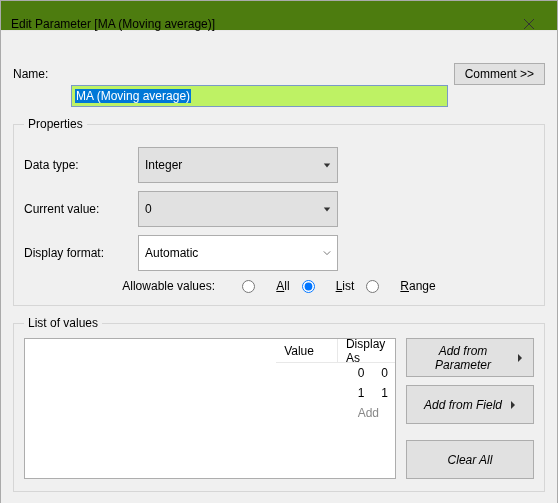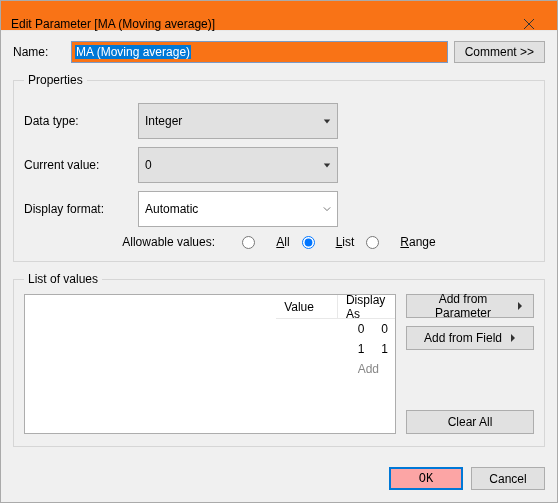--- a/index.html
+++ b/index.html
@@ -1,26 +1,26 @@
 <!DOCTYPE html>
 <html><head>
 <meta charset="utf-8">
 <style>
   * { box-sizing: border-box; margin: 0; padding: 0; font-family: "Segoe UI", Tahoma, sans-serif; font-size: 12px; }
   body { background: #fff; }
   .window { width: 558px; height: 503px; border: 1px solid #aaa; display: flex; flex-direction: column; background: #fff; }
-  .titlebar { height: 30px; background: #f97316; display: flex; align-items: center; padding: 16px 8px 0 10px; border-bottom: 1px solid #e8e8e8; }
+  .titlebar { height: 30px; background: #4d7c0f; display: flex; align-items: center; padding: 16px 8px 0 10px; border-bottom: 1px solid #e8e8e8; }
   .titlebar .title { flex: 1; font-size: 12px; color: #000; }
   .titlebar .close { width: 40px; height: 28px; display: flex; align-items: center; justify-content: center; cursor: default; }
   .titlebar .close svg { width: 10px; height: 10px; }
   .body { flex: 1; padding: 10px 12px 12px 12px; display: flex; flex-direction: column; background: #f0f0f0; }
   .row { display: flex; align-items: center; gap: 6px; }
   .name-row { margin-bottom: 10px; }
   .name-row label { width: 52px; }
-  .name-wrap { flex:1; position: relative; height:22px; border:1px solid #7a9ac7; background:#f97316; display:flex; align-items:center; padding:0 3px; }
+  .name-wrap { flex:1; position: relative; height:22px; border:1px solid #7a9ac7; background:#bef264; display:flex; align-items:center; padding:0 3px;margin-top:44px; }
   .name-wrap .seltext { background:#0078d7; color:#fff; padding:0 1px; }
   .btn { height: 22px; background: #e1e1e1; border: 1px solid #adadad; padding: 0 10px; cursor: default; display:inline-flex; align-items:center; justify-content:center; gap:4px; }
   .btn.wide { min-width: 74px; }
   fieldset { border: 1px solid #d6d6d6; border-radius: 0; margin-bottom: 10px; padding: 8px 10px 12px 10px; }
   legend { padding: 0 4px; color: #000; font-size:12px; }
   .prop-row { display:flex; align-items:center; margin: 8px 0; }
   .prop-row .lab { width: 114px; }
   .combo { width: 200px; height: 36px; border: 1px solid #adadad; background: #e1e1e1; display:flex; align-items:center; justify-content:space-between; padding: 0 6px; }
   .combo.light { background: #fff; border:1px solid #adadad; }
   .combo .arrow svg, .select-arrow svg { width:8px; height:8px; }
@@ -36,21 +36,21 @@
   .grid-head .col { padding:0 8px; color:#000; }
   .col1 { width: 52%; border-right:1px solid #e8e8e8; height:100%; display:flex; align-items:center; }
   .col2 { width: 48%; height:100%; display:flex; align-items:center; }
   .grid-rows { flex:1; overflow:auto; }
   .grid-row { display:flex; height:20px; align-items:center; }
   .grid-row .cell { padding: 0 8px; }
   .grid-row .c1 { width:52%; }
   .grid-row .c2 { width:48%; }
   .add-placeholder { color:#888; }
   .side-btns { width:128px; display:flex; flex-direction:column; gap:8px; }
-  .side-btns .btn { width:100%; height:24px; justify-content:center; }
+  .side-btns .btn { width:100%; height:39px; justify-content:center;font-style:italic; }
   .side-btns .btn .tri { margin-left:4px; }
   .spacer-flex { flex:1; }
   .footer { display:flex; justify-content:flex-end; gap:8px; padding-top:10px; }
   .footer .btn { min-width: 74px; height:23px; }
   .footer .btn.primary { border:2px solid #0078d7; background:#fca5a5;font-family:Liberation Mono, monospace; }
   .tri svg { width:6px; height:8px; }
   .underline-first::first-letter { text-decoration: underline; }
 </style>
 </head>
 <body>

